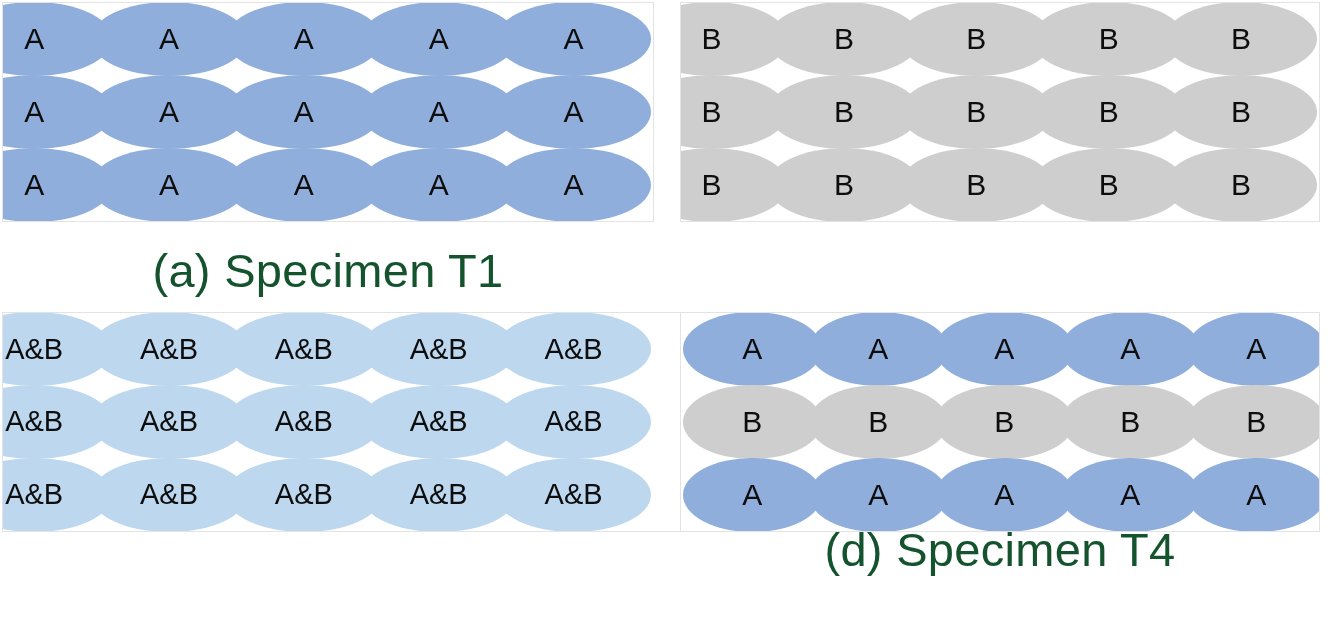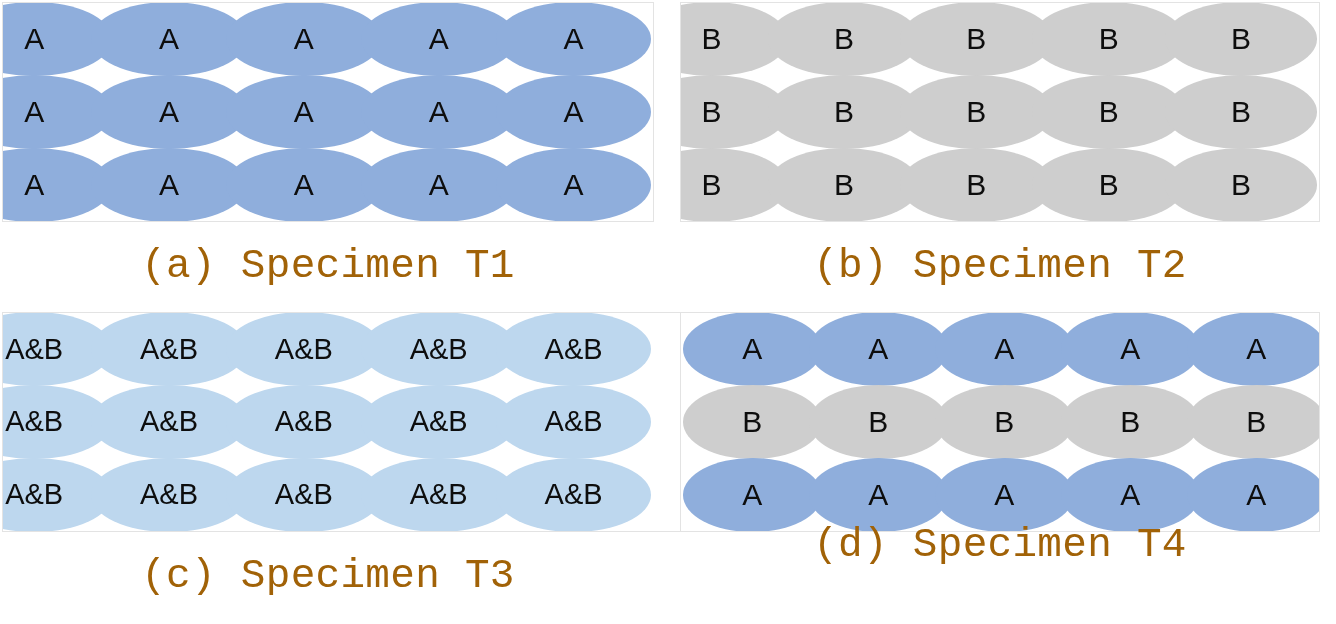--- a/index.html
+++ b/index.html
@@ -40,23 +40,23 @@
     justify-content: center;
     font-family: "Liberation Sans", sans-serif;
     color: #0d0d0d;
     line-height: 1;
     white-space: nowrap;
   }
   .caption {
     position: absolute;
     width: 100%;
     text-align: center;
-    font-family: Liberation Mono, monospace;
-    color: #a16207;
-    font-size: 41px;
+    font-family: Liberation Sans, sans-serif;
+    color: #14532d;
+    font-size: 47px;
     letter-spacing: 0.3px;
   }
 
   
   #panel-a { left: 2px;   top: 2px;   width: 652px; height: 220px; }
   #panel-b { left: 680px; top: 2px;   width: 640px; height: 220px; }
   #panel-c { left: 2px;   top: 312px; width: 715px; height: 220px; }
   #panel-d { left: 680px; top: 312px; width: 640px; height: 220px; }
 
   #caption-a { left: 0px;   top: 243px; width: 656px; }
@@ -102,42 +102,40 @@
         <div class="ellipse" style="left: 218.866px; top: 71.94px; width: 152.882px; height: 74.12px; background: rgb(206, 206, 206); font-size: 30px; color: rgb(13, 13, 13);">B</div>
         <div class="ellipse" style="left: 351.231px; top: 71.94px; width: 152.882px; height: 74.12px; background: rgb(206, 206, 206); font-size: 30px; color: rgb(13, 13, 13);">B</div>
         <div class="ellipse" style="left: 483.596px; top: 71.94px; width: 152.882px; height: 74.12px; background: rgb(206, 206, 206); font-size: 30px; color: rgb(13, 13, 13);">B</div>
         <div class="ellipse" style="left: -45.8645px; top: 144.607px; width: 152.882px; height: 74.12px; background: rgb(206, 206, 206); font-size: 30px; color: rgb(13, 13, 13);">B</div>
         <div class="ellipse" style="left: 86.5006px; top: 144.607px; width: 152.882px; height: 74.12px; background: rgb(206, 206, 206); font-size: 30px; color: rgb(13, 13, 13);">B</div>
         <div class="ellipse" style="left: 218.866px; top: 144.607px; width: 152.882px; height: 74.12px; background: rgb(206, 206, 206); font-size: 30px; color: rgb(13, 13, 13);">B</div>
         <div class="ellipse" style="left: 351.231px; top: 144.607px; width: 152.882px; height: 74.12px; background: rgb(206, 206, 206); font-size: 30px; color: rgb(13, 13, 13);">B</div>
         <div class="ellipse" style="left: 483.596px; top: 144.607px; width: 152.882px; height: 74.12px; background: rgb(206, 206, 206); font-size: 30px; color: rgb(13, 13, 13);">B</div>
       </div>
   </div>
-  <div class="caption" id="caption-b">(b) Specimen T2</div>
 
   <div class="panel-cell" id="panel-c">
     <div class="panel-box">
         <div class="ellipse" style="left: -46.7272px; top: -0.726667px; width: 155.757px; height: 74.12px; background: rgb(189, 215, 238); font-size: 29px; color: rgb(13, 13, 13);">A&amp;B</div>
         <div class="ellipse" style="left: 88.1276px; top: -0.726667px; width: 155.757px; height: 74.12px; background: rgb(189, 215, 238); font-size: 29px; color: rgb(13, 13, 13);">A&amp;B</div>
         <div class="ellipse" style="left: 222.982px; top: -0.726667px; width: 155.757px; height: 74.12px; background: rgb(189, 215, 238); font-size: 29px; color: rgb(13, 13, 13);">A&amp;B</div>
         <div class="ellipse" style="left: 357.837px; top: -0.726667px; width: 155.757px; height: 74.12px; background: rgb(189, 215, 238); font-size: 29px; color: rgb(13, 13, 13);">A&amp;B</div>
         <div class="ellipse" style="left: 492.692px; top: -0.726667px; width: 155.757px; height: 74.12px; background: rgb(189, 215, 238); font-size: 29px; color: rgb(13, 13, 13);">A&amp;B</div>
         <div class="ellipse" style="left: -46.7272px; top: 71.94px; width: 155.757px; height: 74.12px; background: rgb(189, 215, 238); font-size: 29px; color: rgb(13, 13, 13);">A&amp;B</div>
         <div class="ellipse" style="left: 88.1276px; top: 71.94px; width: 155.757px; height: 74.12px; background: rgb(189, 215, 238); font-size: 29px; color: rgb(13, 13, 13);">A&amp;B</div>
         <div class="ellipse" style="left: 222.982px; top: 71.94px; width: 155.757px; height: 74.12px; background: rgb(189, 215, 238); font-size: 29px; color: rgb(13, 13, 13);">A&amp;B</div>
         <div class="ellipse" style="left: 357.837px; top: 71.94px; width: 155.757px; height: 74.12px; background: rgb(189, 215, 238); font-size: 29px; color: rgb(13, 13, 13);">A&amp;B</div>
         <div class="ellipse" style="left: 492.692px; top: 71.94px; width: 155.757px; height: 74.12px; background: rgb(189, 215, 238); font-size: 29px; color: rgb(13, 13, 13);">A&amp;B</div>
         <div class="ellipse" style="left: -46.7272px; top: 144.607px; width: 155.757px; height: 74.12px; background: rgb(189, 215, 238); font-size: 29px; color: rgb(13, 13, 13);">A&amp;B</div>
         <div class="ellipse" style="left: 88.1276px; top: 144.607px; width: 155.757px; height: 74.12px; background: rgb(189, 215, 238); font-size: 29px; color: rgb(13, 13, 13);">A&amp;B</div>
         <div class="ellipse" style="left: 222.982px; top: 144.607px; width: 155.757px; height: 74.12px; background: rgb(189, 215, 238); font-size: 29px; color: rgb(13, 13, 13);">A&amp;B</div>
         <div class="ellipse" style="left: 357.837px; top: 144.607px; width: 155.757px; height: 74.12px; background: rgb(189, 215, 238); font-size: 29px; color: rgb(13, 13, 13);">A&amp;B</div>
         <div class="ellipse" style="left: 492.692px; top: 144.607px; width: 155.757px; height: 74.12px; background: rgb(189, 215, 238); font-size: 29px; color: rgb(13, 13, 13);">A&amp;B</div>
       </div>
   </div>
-  <div class="caption" id="caption-c">(c) Specimen T3</div>
 
   <div class="panel-cell" id="panel-d">
     <div class="panel-box">
         <div class="ellipse" style="left: 2px; top: -0.726667px; width: 138.6px; height: 74.12px; background: rgb(143, 174, 220); font-size: 30px; color: rgb(13, 13, 13);">A</div>
         <div class="ellipse" style="left: 128px; top: -0.726667px; width: 138.6px; height: 74.12px; background: rgb(143, 174, 220); font-size: 30px; color: rgb(13, 13, 13);">A</div>
         <div class="ellipse" style="left: 254px; top: -0.726667px; width: 138.6px; height: 74.12px; background: rgb(143, 174, 220); font-size: 30px; color: rgb(13, 13, 13);">A</div>
         <div class="ellipse" style="left: 380px; top: -0.726667px; width: 138.6px; height: 74.12px; background: rgb(143, 174, 220); font-size: 30px; color: rgb(13, 13, 13);">A</div>
         <div class="ellipse" style="left: 506px; top: -0.726667px; width: 138.6px; height: 74.12px; background: rgb(143, 174, 220); font-size: 30px; color: rgb(13, 13, 13);">A</div>
         <div class="ellipse" style="left: 2px; top: 71.94px; width: 138.6px; height: 74.12px; background: rgb(206, 206, 206); font-size: 30px; color: rgb(13, 13, 13);">B</div>
         <div class="ellipse" style="left: 128px; top: 71.94px; width: 138.6px; height: 74.12px; background: rgb(206, 206, 206); font-size: 30px; color: rgb(13, 13, 13);">B</div>

